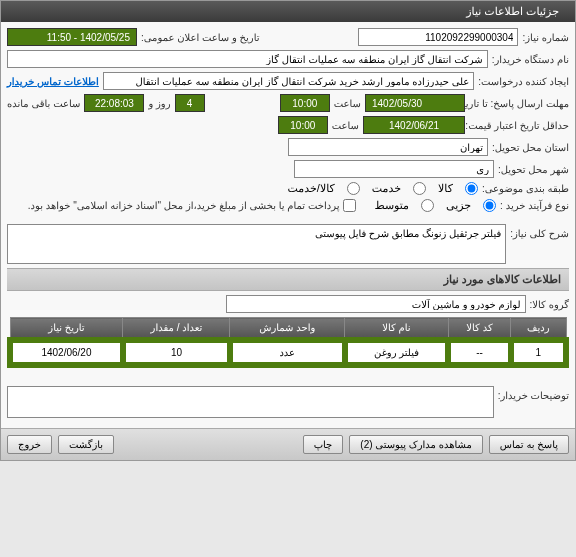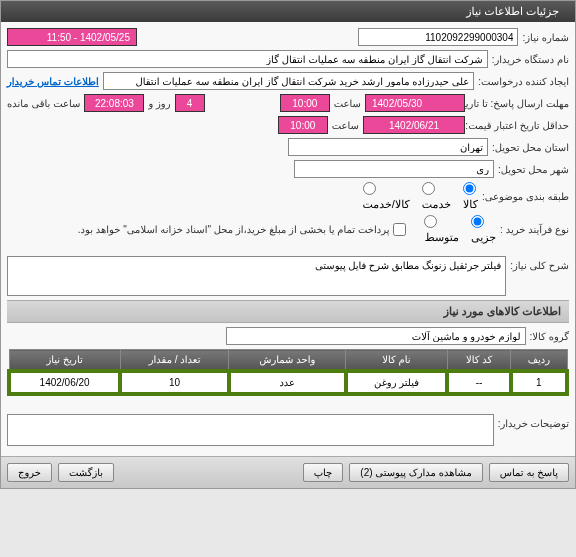--- a/index.html
+++ b/index.html
@@ -37,21 +37,21 @@
 }
 .field {
   background: #fff;
   border: 1px solid #888;
   padding: 2px 4px;
   font-size: 10px;
   height: 18px;
   line-height: 14px;
 }
 .field-dark {
-  background: #ec4899;
+  background: #4d7c0f;
   color: #fff;
   border: 1px solid #333;
   padding: 2px 6px;
   font-size: 10px;
   height: 18px;
   line-height: 14px;
 }
 .link {
   color: #0066cc;
   text-decoration: underline;
@@ -69,22 +69,21 @@
   color: #333;
 }
 .radio-group {
   display: flex;
   gap: 12px;
   align-items: center;
 }
 .radio-item {
   display: flex;
   align-items: flex-end;
-  gap: 3px;
-  flex-direction: column;
+  gap: 12px;
 }
 input[type="radio"], input[type="checkbox"] {
   margin: 0;
 }
 .note {
   font-size: 10px;
   color: #333;
 }
 textarea.field {
   height: 40px;
@@ -100,21 +99,21 @@
 table th {
   background: linear-gradient(to bottom, #777, #555);
   color: #fff;
   padding: 4px;
   border: 1px solid #888;
   font-weight: normal;
 }
 table td {
   background: #fff;
   padding: 4px;
-  border: 4px solid #4d7c0f;
+  border: 6px solid #4d7c0f;
   text-align: center;
 }
 .footer {
   background: linear-gradient(to bottom, #e0e0e0, #c8c8c8);
   padding: 6px;
   display: flex;
   gap: 6px;
   border-top: 1px solid #aaa;
 }
 .btn {
@@ -136,20 +135,21 @@
   <div class="titlebar">
     <span>جزئیات اطلاعات نیاز</span>
   </div>
 
   <div class="content rel">
 
     <div class="row">
       <span class="label">شماره نیاز:</span>
       <input class="field" style="width: 160px;" readonly="" value="1102092299000304">
       <span class="spacer"></span>
+      <span class="label">تاریخ و ساعت اعلان عمومی:</span>
       <span class="field-dark" style="width:130px">1402/05/25 - 11:50</span>
     </div>
 
     <div class="row">
       <span class="label">نام دستگاه خریدار:</span>
       <input class="field" style="flex: 1 1 0%;" readonly="" value="شرکت انتقال گاز ایران منطقه سه عملیات انتقال گاز">
     </div>
 
     <div class="row">
       <span class="label">ایجاد کننده درخواست:</span>

